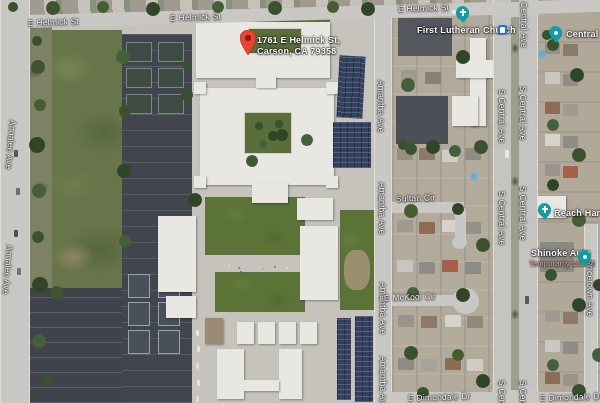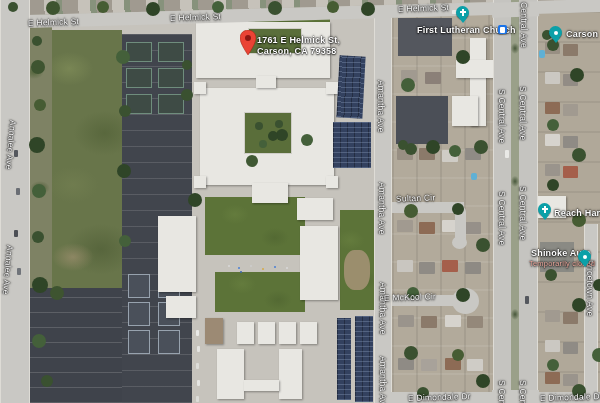--- a/index.html
+++ b/index.html
@@ -272,21 +272,21 @@
   <div class="pin-poi" style="left:456px;top:6px">
     <span class="cross"></span>
   </div>
   <div class="lbl poi" style="left:417px;top:25px">First Lutheran Church</div>
 
   <div class="busstop" style="left:498px;top:25px"></div>
 
   <div class="pin-poi" style="left:549px;top:26px">
     <span class="dot"></span>
   </div>
-  <div class="lbl poi" style="left:566px;top:29px">Carson</div>
+  <div class="lbl poi" style="left:566px;top:29px">Central</div>
 
   <div class="pin-poi" style="left:538px;top:203px">
     <span class="cross"></span>
   </div>
   <div class="lbl poi" style="left:554px;top:208px">Reach Hart</div>
 
   <div class="lbl poi" style="left:531px;top:248px">Shinoke Auto</div>
   <div class="lbl closed" style="left:529px;top:259px">Temporarily closed</div>
   <div class="pin-poi" style="left:578px;top:250px">
     <span class="dot"></span>

